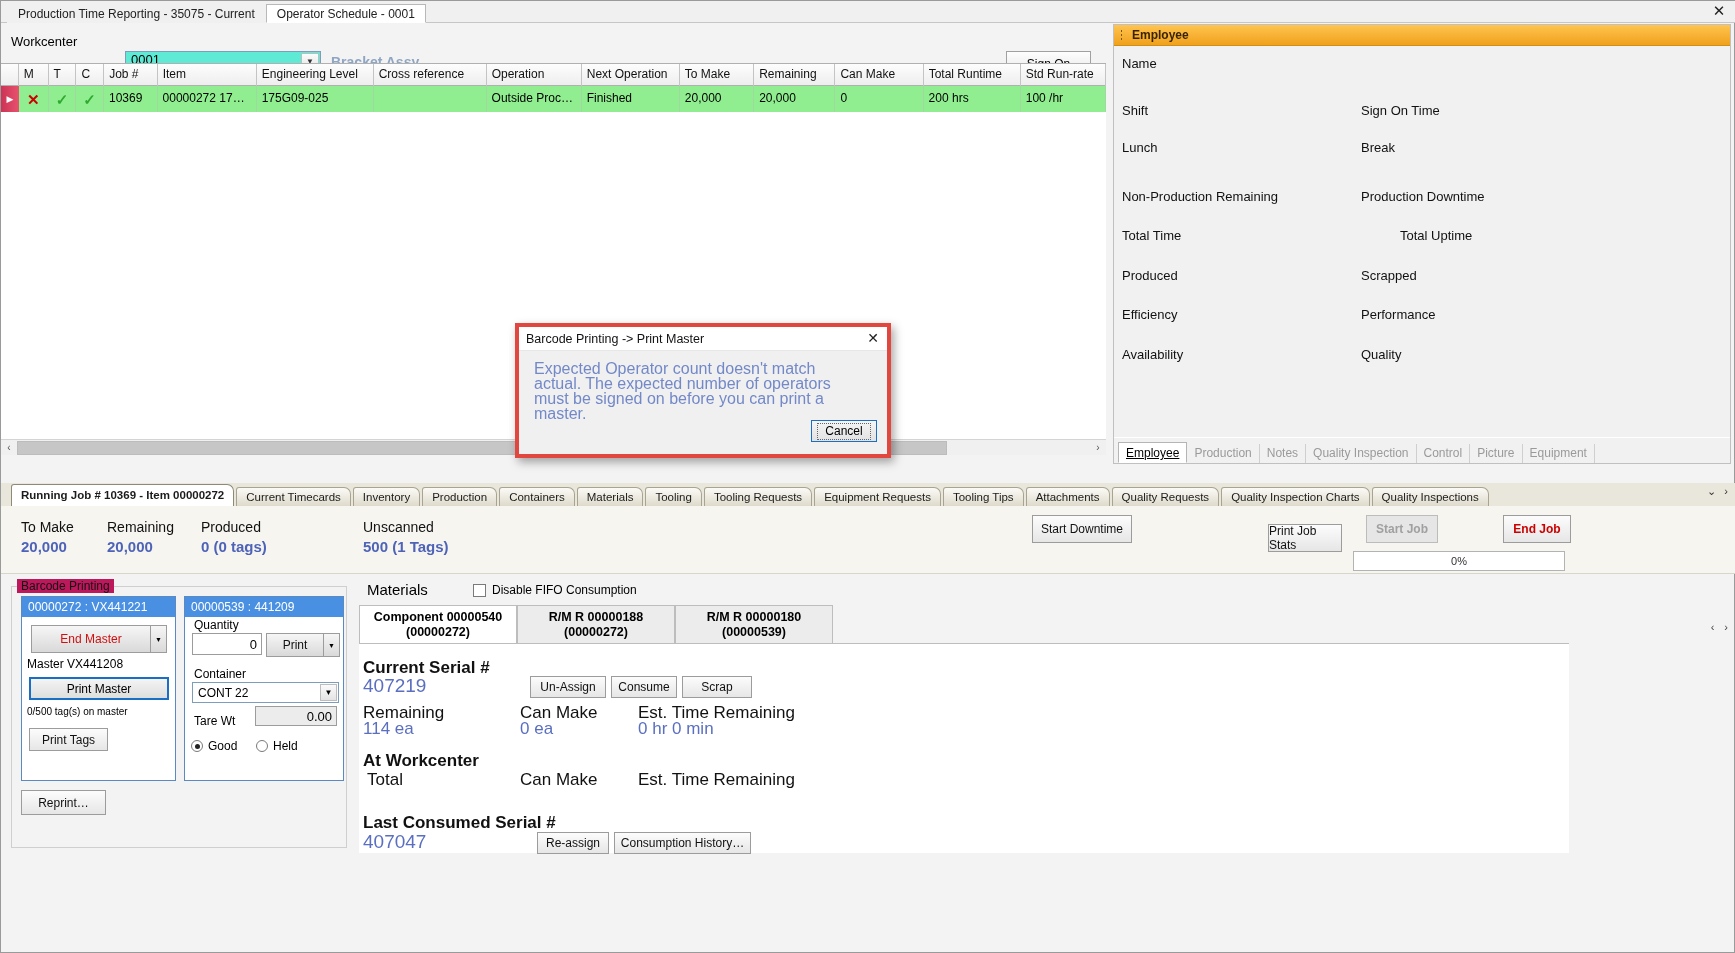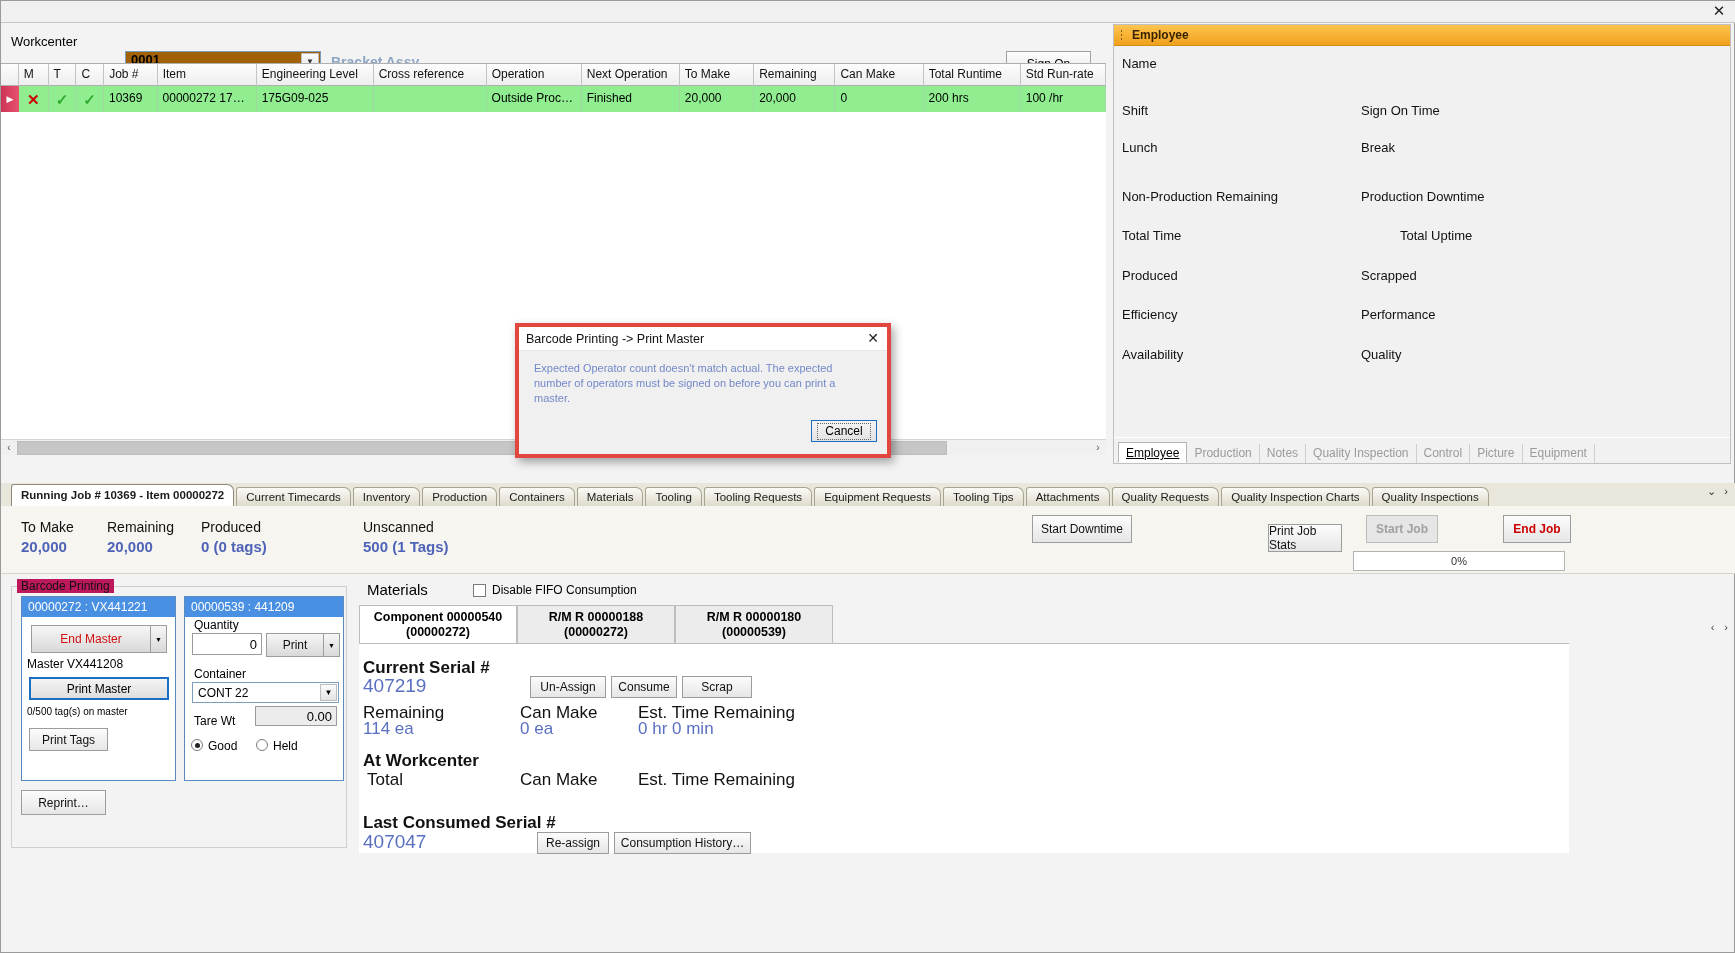--- a/index.html
+++ b/index.html
@@ -41,22 +41,22 @@
     position:absolute; right:8px; top:2px; width:18px; height:18px;
     text-align:center; line-height:16px; font-size:15px; color:#222;
     cursor:pointer; font-family:"DejaVu Sans", sans-serif;
   }
 
   
   .wc-row { position:absolute; left:0; top:23px; width:1105px; height:38px; background:#f3f3f3;}
   .wc-label { position:absolute; left:10px; top:10px; font-size:13px;}
   .wc-combo {
     position:absolute; left:124px; top:27px; width:196px; height:21px;
-    background:#a16207; border:1px solid #7b9ebd;
-    font-size:13px; padding:0 22px 0 5px;font-weight:bold;
+    background:#5eead4; border:1px solid #7b9ebd;
+    font-size:13px; padding:0 22px 0 5px;
   }
   .wc-combo .btn {
     position:absolute; right:1px; top:1px; width:18px; height:17px;
     background:linear-gradient(#fbfbfb,#e4e4e4); border:1px solid #bdbdbd;
     display:flex; align-items:center; justify-content:center;
     font-size:8px; color:#333;
   }
   .wc-desc { position:absolute; left:330px; top:30px; font-size:14px; font-weight:bold; color:#8ea6c4;}
   .signon-btn {
     position:absolute; left:1005px; top:27px; width:85px; height:25px;
@@ -173,21 +173,21 @@
   .txtbox.readonly { background:#ececec; }
   .combo {
     position:absolute; background:#fff; border:1px solid #7b9ebd; font-size:12px;
     padding-left:5px; display:flex; align-items:center;
   }
   .combo .cbtn {
     position:absolute; right:1px; top:1px; bottom:1px; width:17px;
     background:linear-gradient(#fbfbfb,#e4e4e4); border:1px solid #bdbdbd;
     display:flex; align-items:center; justify-content:center; font-size:8px;
   }
-  .radio { position:absolute; display:flex; align-items:flex-start; font-size:12px; cursor:pointer;}
+  .radio { position:absolute; display:flex; align-items:center; font-size:12px; cursor:pointer;}
   .radio .dot { width:12px; height:12px; border:1px solid #7a7a7a; border-radius:50%; background:#fff; margin-right:5px; position:relative;}
   .radio.on .dot::after { content:""; position:absolute; left:2.5px; top:2.5px; width:5px; height:5px; border-radius:50%; background:#222;}
   .chk { position:absolute; display:flex; align-items:center; font-size:12px; cursor:pointer;}
   .chk .box { width:13px; height:13px; border:1px solid #7a7a7a; background:#fff; margin-right:6px;}
 
   
   .mat-tabs { position:absolute; left:358px; top:604px; display:flex; }
   .mtab {
     width:158px; height:38px; border:1px solid #bdbdbd; border-bottom:none;
     background:#ececec; font-size:12.5px; font-weight:bold; text-align:center;
@@ -211,34 +211,38 @@
   }
   .dlg-title {
     height:24px; background:#fff; border-bottom:1px solid #e7e7e7;
     font-size:12.5px; color:#111; line-height:24px; padding-left:7px; position:relative;
   }
   .dlg-close {
     position:absolute; right:5px; top:3px; width:18px; height:18px;
     text-align:center; line-height:17px; font-size:14px; color:#222; cursor:pointer;
     font-family:"DejaVu Sans", sans-serif;
   }
-  .dlg-msg { position:absolute; left:15px; top:34px; width:330px; font-size:11px; color:#7288c8; line-height:15px;}
+  .dlg-msg { position:absolute; left:15px; top:34px; width:330px; font-size:16px; color:#7288c8; line-height:15px;}
   .dlg-cancel {
     position:absolute; left:292px; top:93px; width:66px; height:22px;
     background:linear-gradient(#f5f5f5,#e2e2e2); border:1px solid #1a6fc4;
     display:flex; align-items:center; justify-content:center; font-size:12px; cursor:pointer;
   }
   .dlg-cancel .inner { border:1px dotted #666; padding:0 7px; line-height:15px;}
 </style>
 </head>
 <body>
 
 <div class="app">
 
   <div class="topbar">
+    <div class="doc-tabs">
+      <div class="doc-tab">Production Time Reporting - 35075 - Current</div>
+      <div class="doc-tab active">Operator Schedule - 0001</div>
+    </div>
     <div class="win-close">✕</div>
   </div>
 
   <div class="wc-row">
     <div class="wc-label">Workcenter</div>
     <div class="wc-combo">
       <span>0001</span>
       <span class="btn">▼</span>
     </div>
     <div class="wc-desc">Bracket Assy</div>

